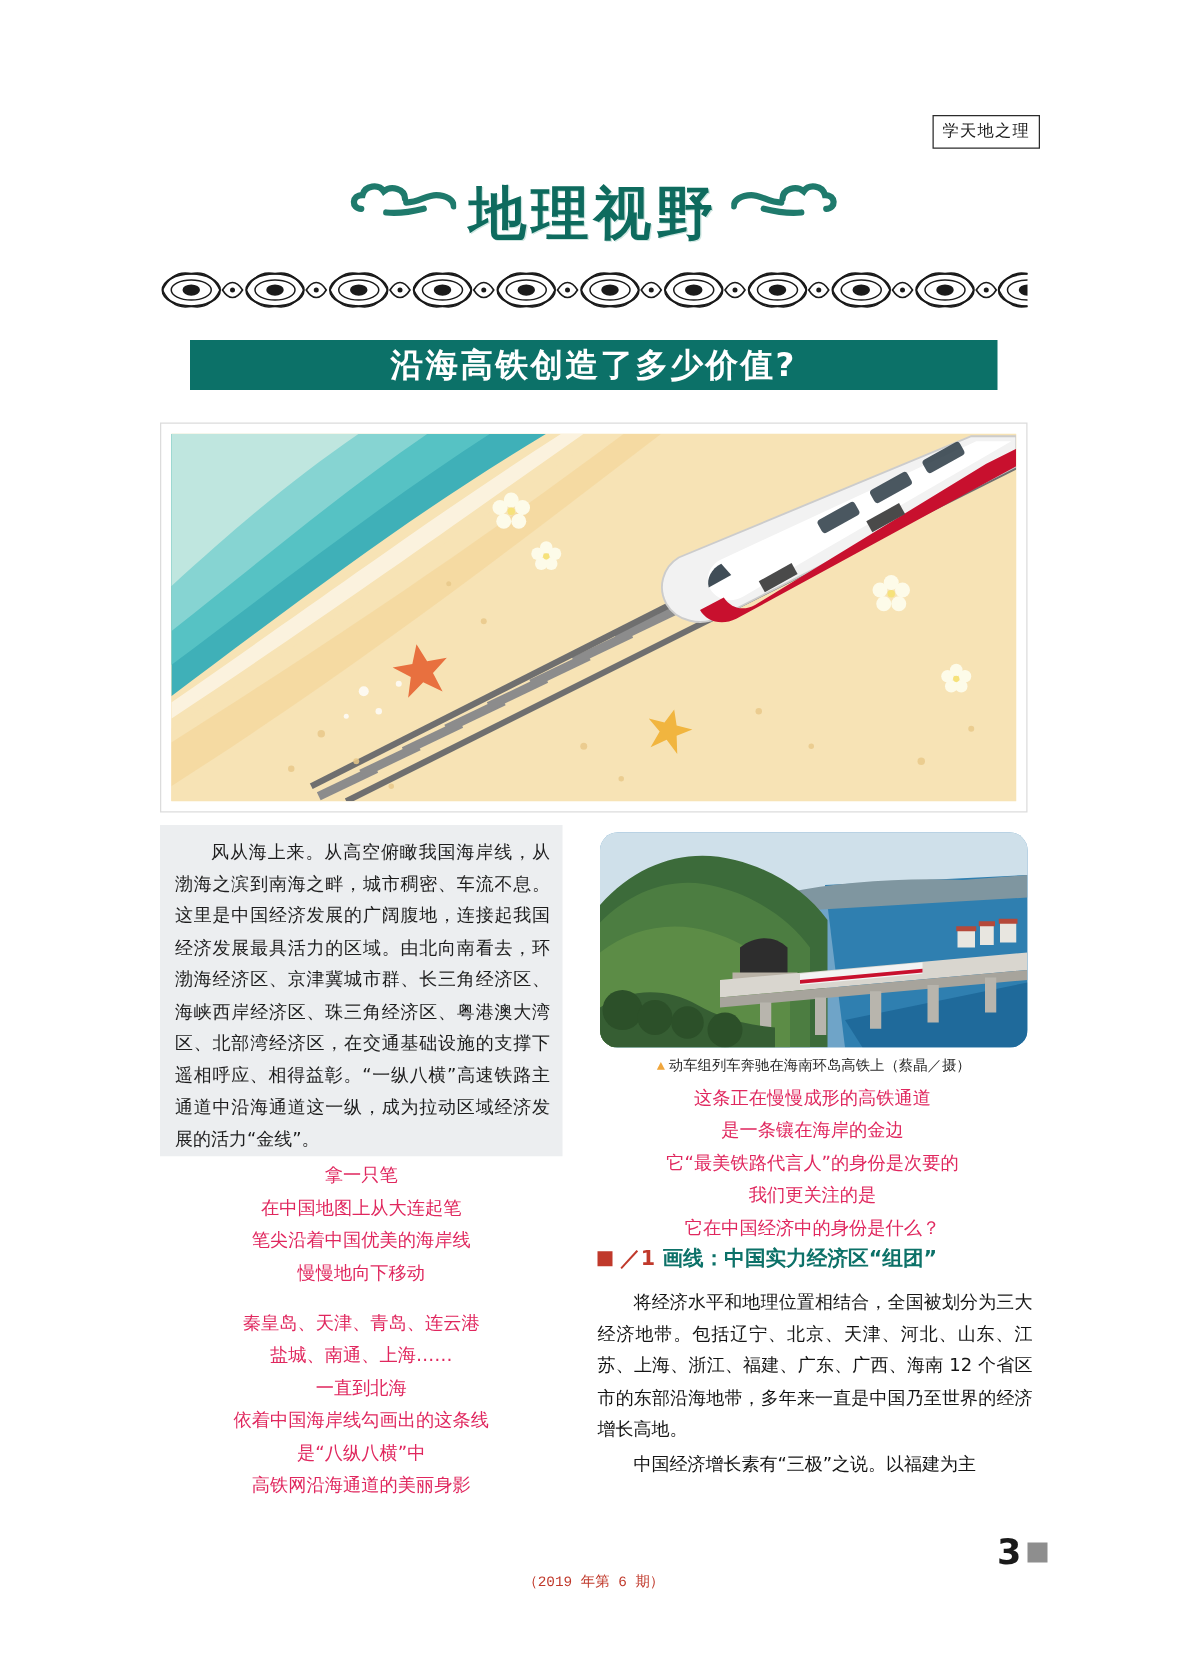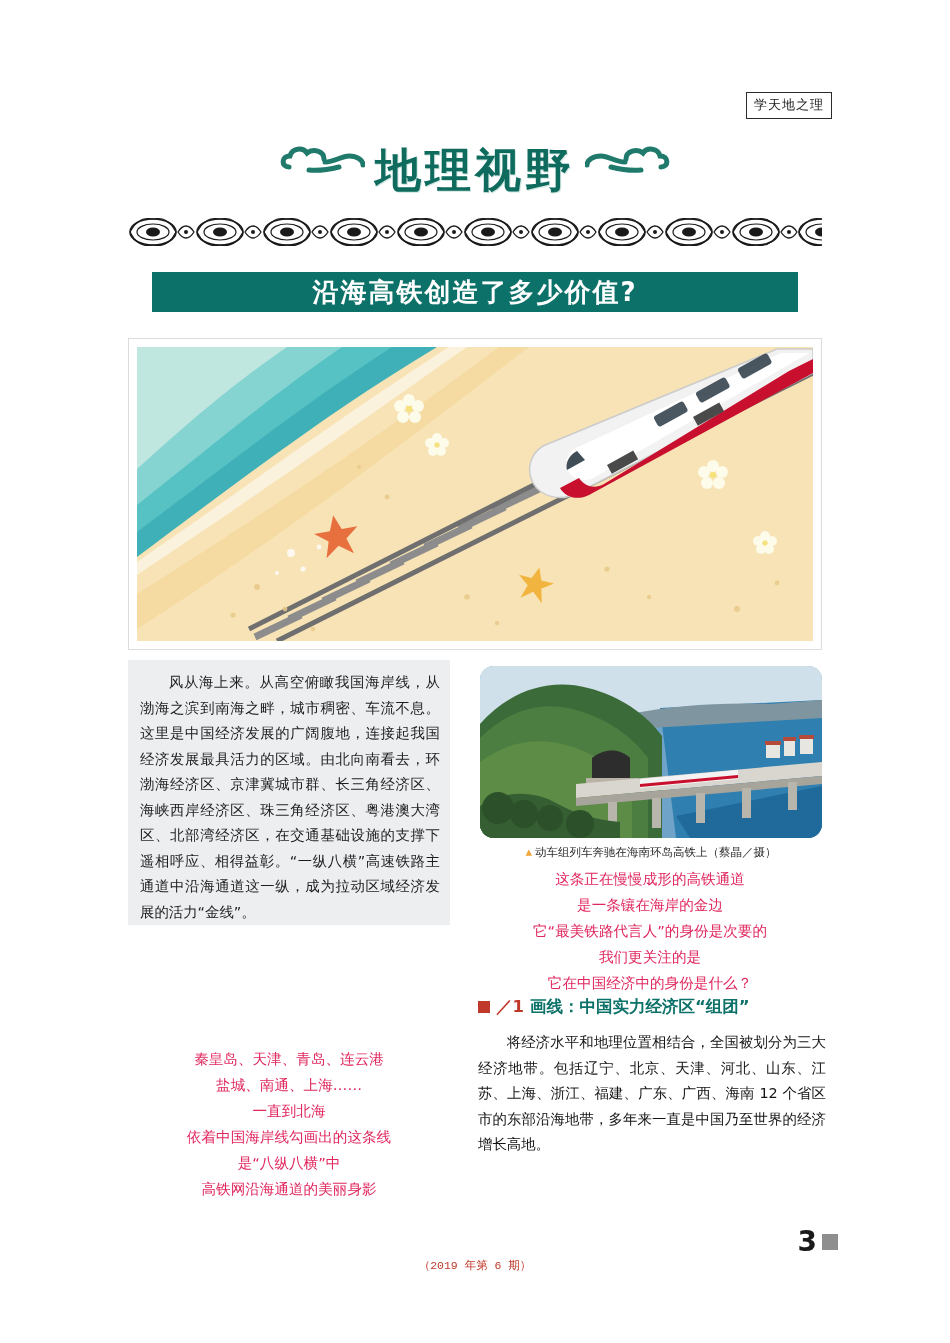--- a/index.html
+++ b/index.html
@@ -437,20 +437,26 @@
             <circle cx="182" cy="200" r="2.4"></circle>
         </g>
       </svg>
     </div>
   </div>
 
   <div class="intro-box">
     <p>风从海上来。从高空俯瞰我国海岸线，从渤海之滨到南海之畔，城市稠密、车流不息。这里是中国经济发展的广阔腹地，连接起我国经济发展最具活力的区域。由北向南看去，环渤海经济区、京津冀城市群、长三角经济区、海峡西岸经济区、珠三角经济区、粤港澳大湾区、北部湾经济区，在交通基础设施的支撑下遥相呼应、相得益彰。“一纵八横”高速铁路主通道中沿海通道这一纵，成为拉动区域经济发展的活力“金线”。</p>
   </div>
 
+  <div class="poem poem-1">
+    <div>拿一只笔</div>
+    <div>在中国地图上从大连起笔</div>
+    <div>笔尖沿着中国优美的海岸线</div>
+    <div>慢慢地向下移动</div>
+  </div>
 
   <div class="poem poem-2">
     <div>秦皇岛、天津、青岛、连云港</div>
     <div>盐城、南通、上海……</div>
     <div>一直到北海</div>
     <div>依着中国海岸线勾画出的这条线</div>
     <div>是“八纵八横”中</div>
     <div>高铁网沿海通道的美丽身影</div>
   </div>
 
@@ -520,20 +526,21 @@
   </div>
 
   <div class="section-head">
     <span class="sq"></span>
     <span class="slash">／1</span>
     <span>画线：中国实力经济区“组团”</span>
   </div>
 
   <div class="right-body">
     <p>将经济水平和地理位置相结合，全国被划分为三大经济地带。包括辽宁、北京、天津、河北、山东、江苏、上海、浙江、福建、广东、广西、海南 12 个省区市的东部沿海地带，多年来一直是中国乃至世界的经济增长高地。</p>
+    <p>中国经济增长素有“三极”之说。以福建为主</p>
   </div>
 
   <div class="issue">（2019 年第 6 期）</div>
   <div class="folio">
     <span class="folio-num">3</span>
     <span class="folio-sq"></span>
   </div>
 
 </div>
 

